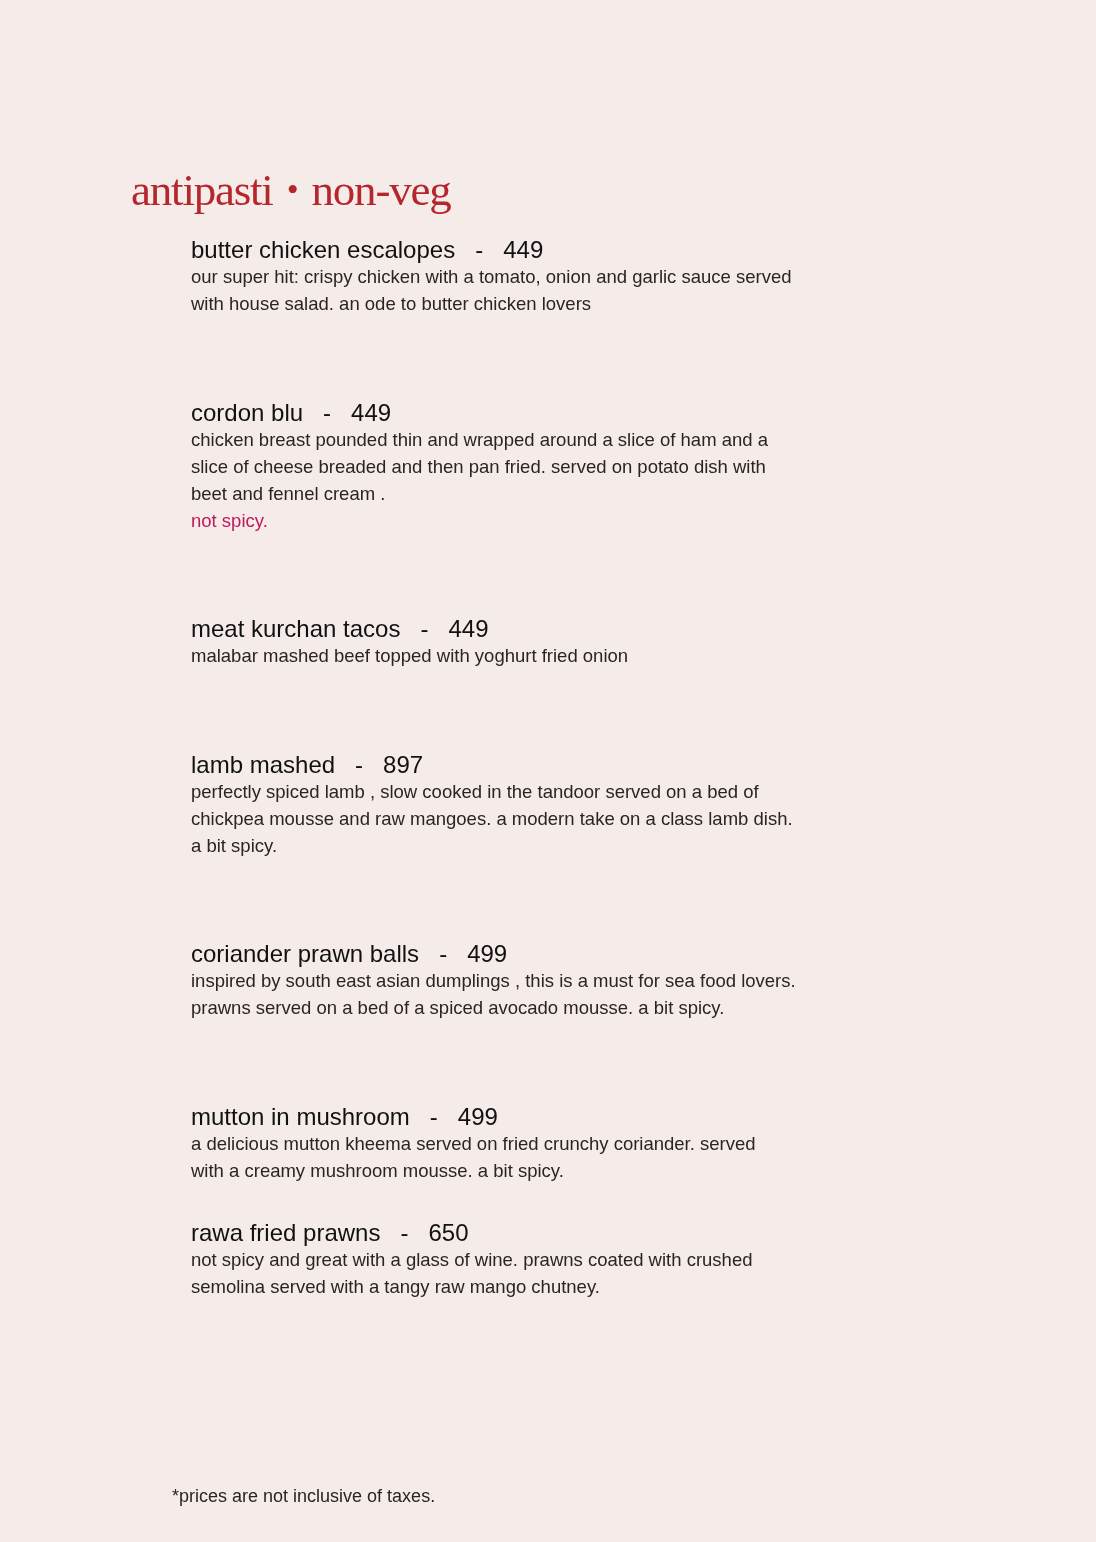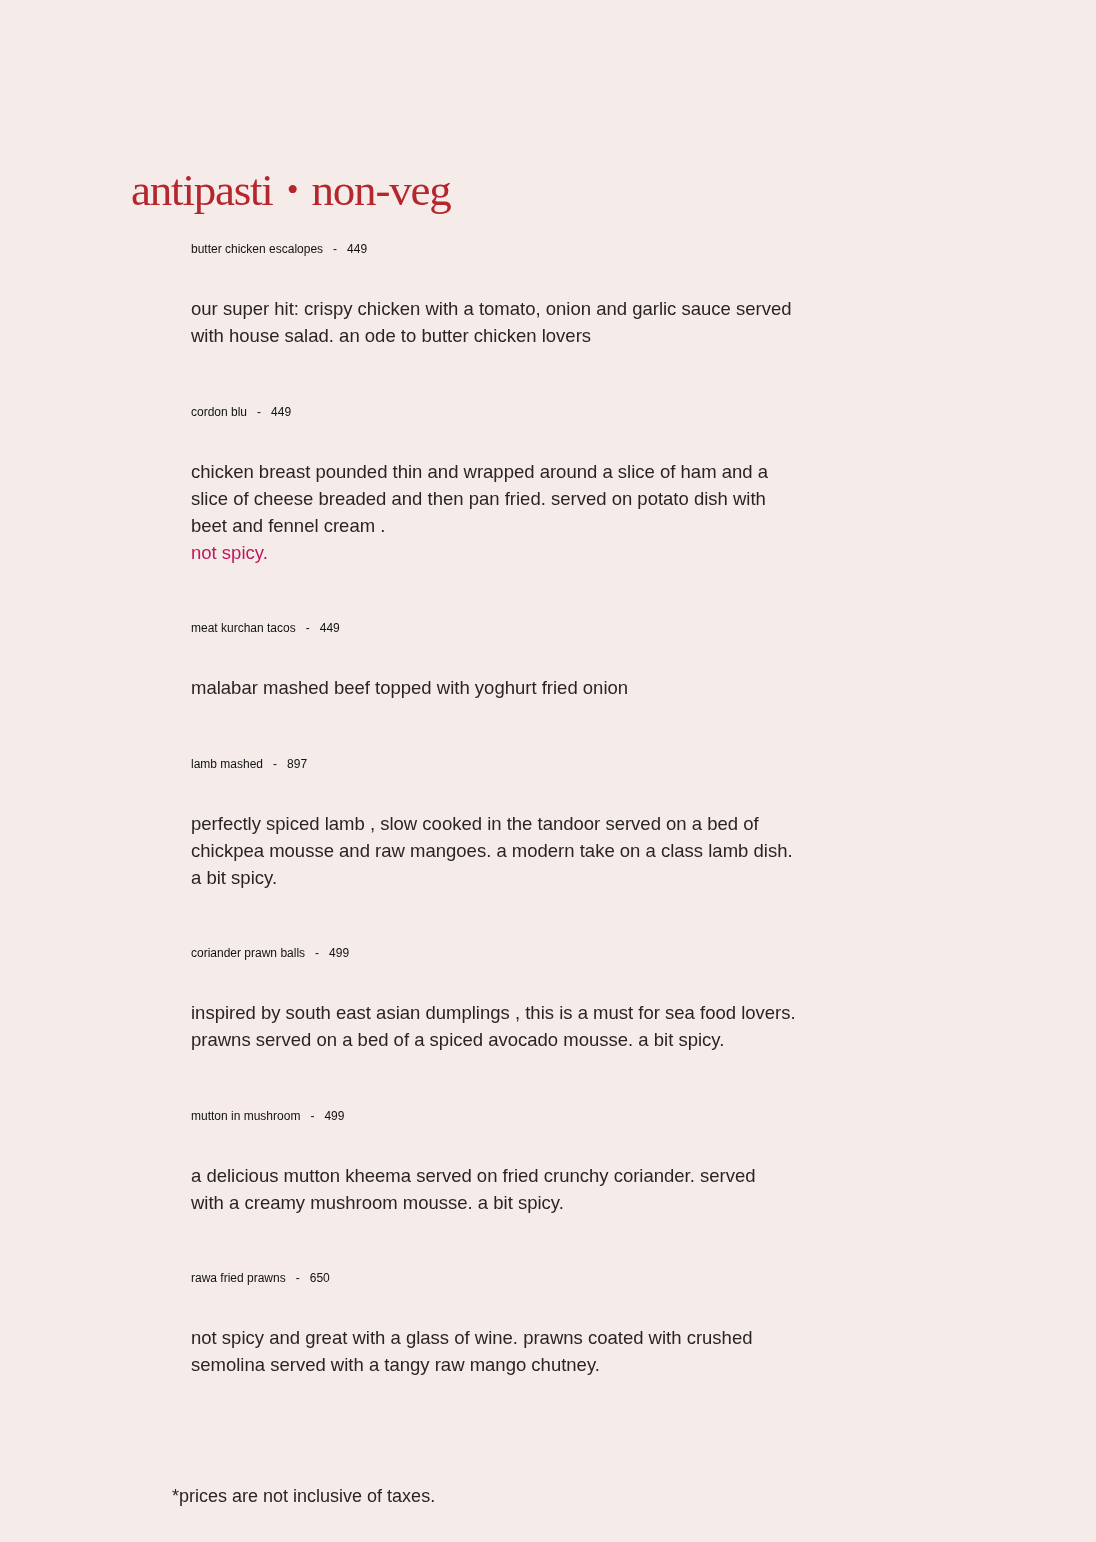--- a/index.html
+++ b/index.html
@@ -30,31 +30,30 @@
       font-size: 34px;
       vertical-align: 4px;
       padding: 0 4px;
     }
     .item {
       position: absolute;
       left: 191px;
       width: 690px;
     }
     .item-head {
-      font-size: 12px;
+      font-size: 24px;
       line-height: 27px;
       color: #111;
       white-space: pre;
     }
     .item-desc {
       font-size: 18.5px;
       line-height: 27px;
       color: #2a2424;
       white-space: pre-line;
-      margin-top: 32px;
     }
     .item-note {
       font-size: 18.5px;
       line-height: 27px;
       color: #be185d;
     }
     .footnote {
       position: absolute;
       left: 172px;
       top: 1487px;
@@ -103,19 +102,19 @@
   <div class="item-desc">inspired by south east asian dumplings , this is a must for sea food lovers.
 prawns served on a bed of a spiced avocado mousse.  a bit spicy.</div>
 </div>
 
 <div class="item" style="top:1103px;">
   <div class="item-head"><span>mutton in mushroom</span>   <span>-</span>   <span>499</span></div>
   <div class="item-desc">a delicious mutton kheema served on fried crunchy coriander.  served
 with a creamy mushroom mousse.  a bit spicy.</div>
 </div>
 
-<div class="item" style="top:1265px;">
+<div class="item" style="top:1219px;">
   <div class="item-head"><span>rawa fried prawns</span>   <span>-</span>   <span>650</span></div>
   <div class="item-desc">not spicy and great with a glass of wine.  prawns coated with crushed
 semolina served with a tangy raw mango chutney.</div>
 </div>
 
 <div class="footnote">*prices are not inclusive of taxes.</div>
 
 </body></html>

